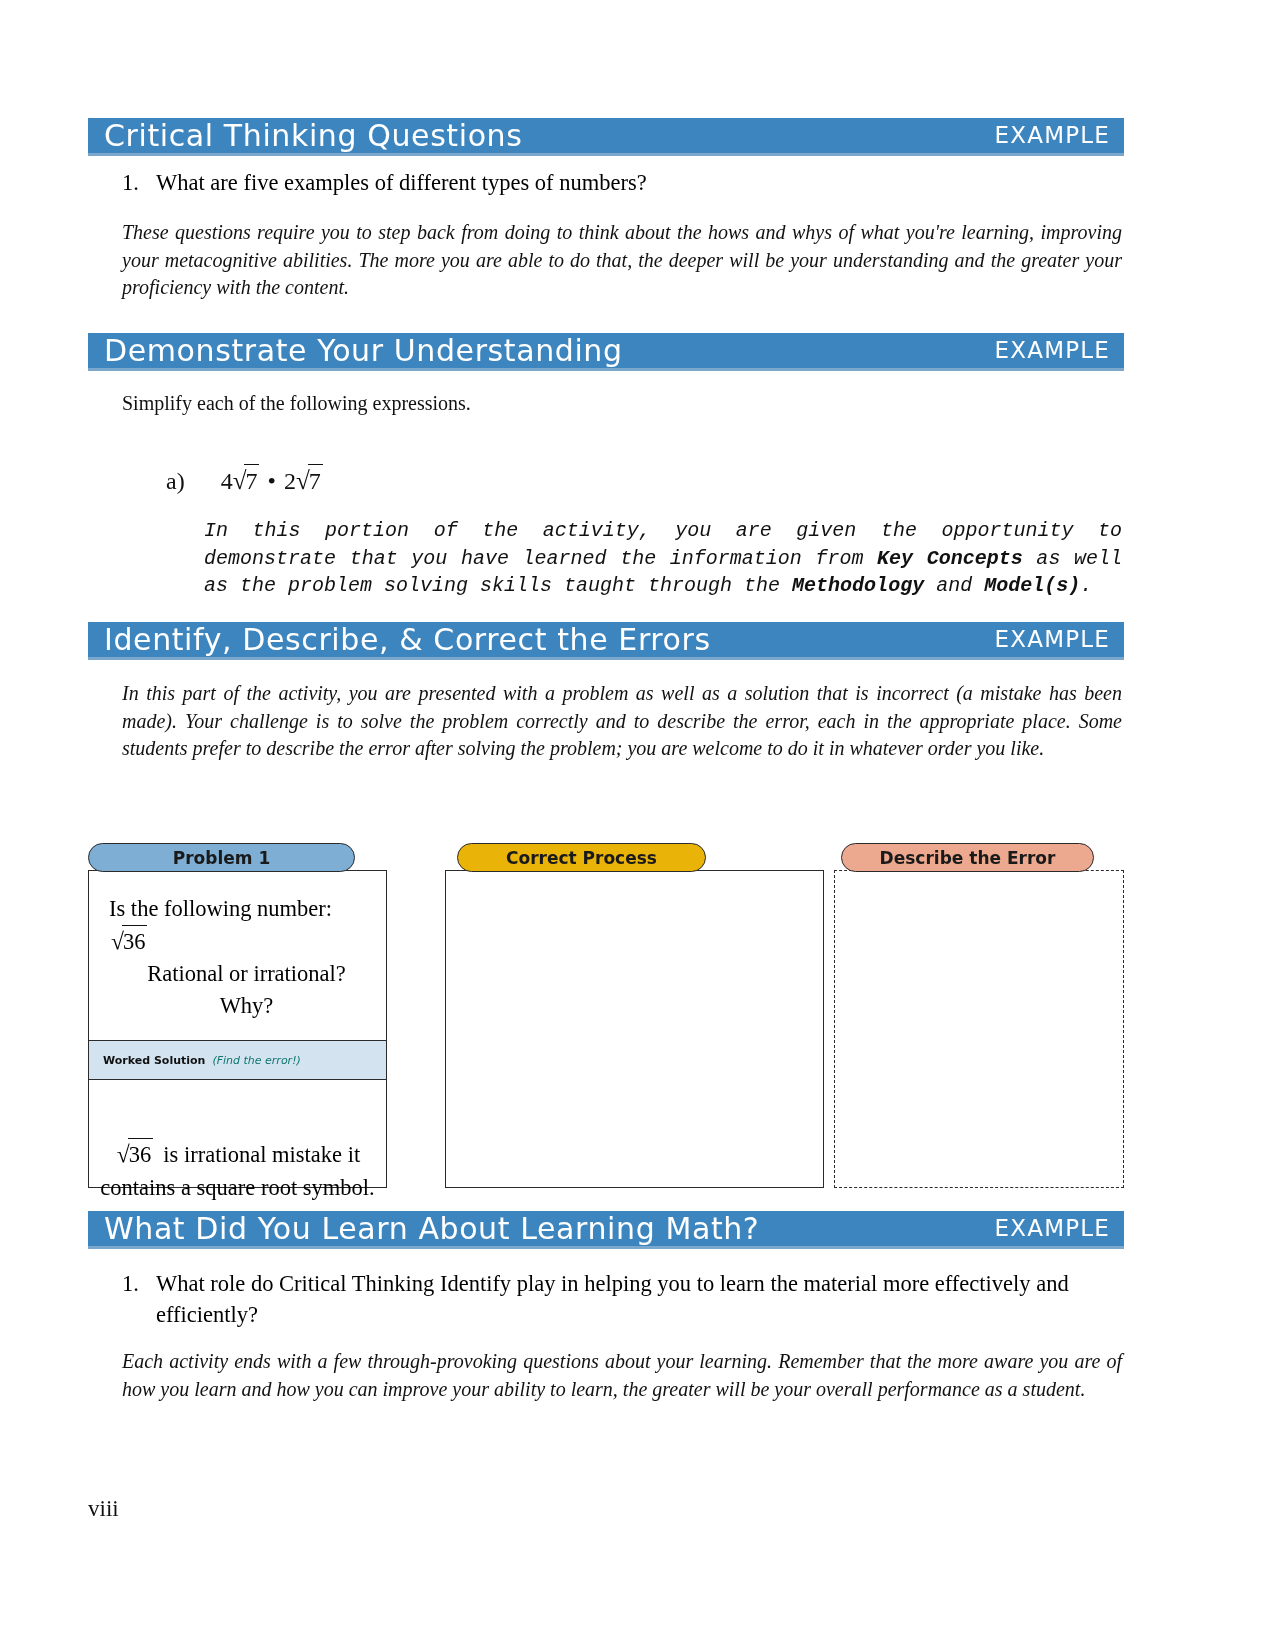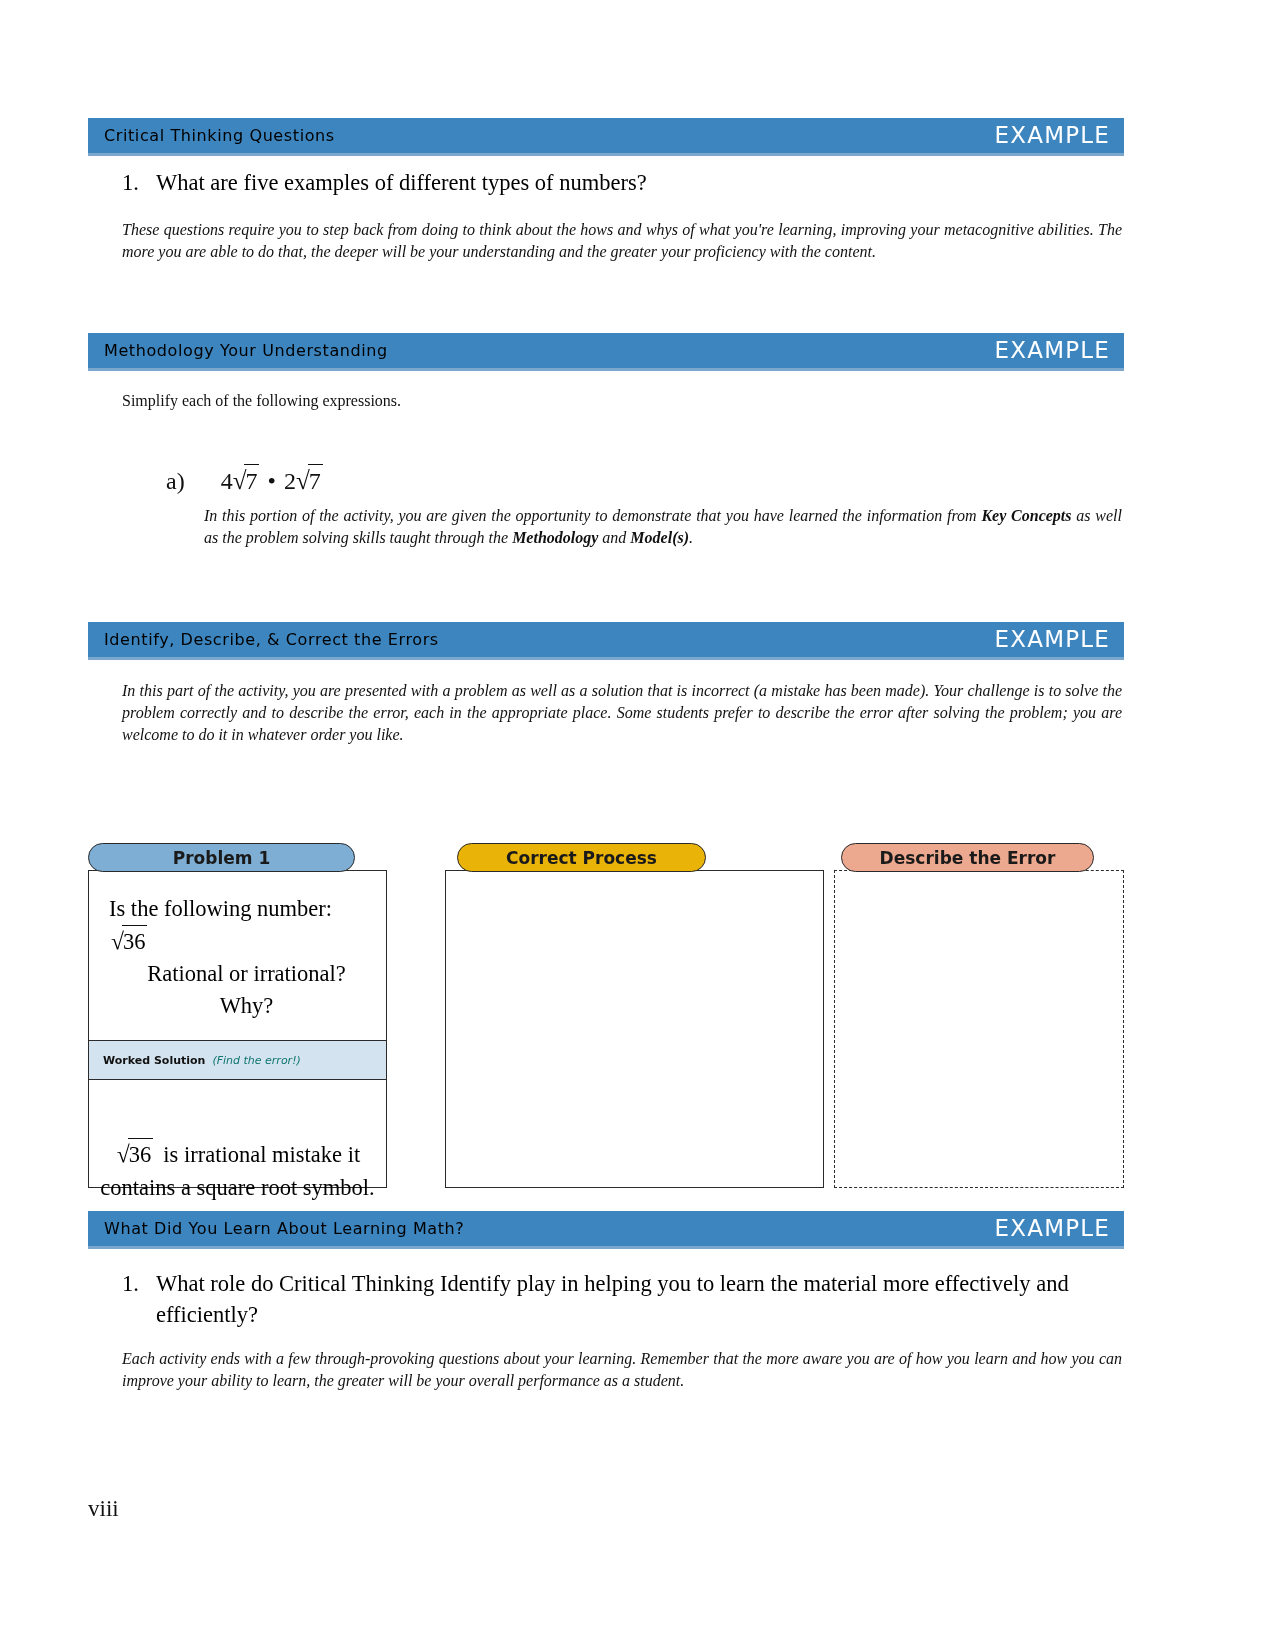--- a/index.html
+++ b/index.html
@@ -32,39 +32,39 @@
     background: #3d85bf;
     border-bottom: 3px solid #7ba7cd;
     box-sizing: border-box;
     display: flex;
     align-items: center;
     justify-content: space-between;
     padding: 0 14px 0 16px;
   }
   .sec-title {
     font-family: "DejaVu Sans", "Liberation Sans", sans-serif;
-    font-size: 16px;
+    font-size: 30px;
     letter-spacing: 0.6px;
-    color: #000000;
+    color: #ffffff;
     line-height: 1;
     white-space: nowrap;
   }
   .sec-example {
     font-family: "DejaVu Sans", "Liberation Sans", sans-serif;
     font-size: 23px;
     letter-spacing: 1.2px;
     color: #ffffff;
     line-height: 1;
     white-space: nowrap;
   }
 
   
   .txt {
     position: absolute;
-    font-size: 16px;
+    font-size: 20px;
     line-height: 1.38;
     color: #111;
   }
   .txt.it { font-style: italic; text-align: justify; }
   .bi { font-weight: bold; font-style: italic; }
 
   .numlist {
     position: absolute;
     font-size: 22.5px;
     line-height: 1.38;
@@ -184,33 +184,33 @@
   <div class="numlist" style="left:122px; top:167px; width:1000px;">
     <div class="row">
       <span class="num">1.</span>
       <span class="body">What are five examples of different types of numbers?</span>
     </div>
   </div>
 
   <div class="txt it" style="left:122px; top:219px; width:1000px;">These questions require you to step back from doing to think about the hows and whys of what you're learning, improving your metacognitive abilities. The more you are able to do that, the deeper will be your understanding and the greater your proficiency with the content.</div>
 
   <div class="sec-bar" style="top:333px;">
-    <span class="sec-title">Methodology Your Understanding</span>
+    <span class="sec-title">Demonstrate Your Understanding</span>
     <span class="sec-example">EXAMPLE</span>
   </div>
 
   <div class="txt" style="left:122px; top:390px; width:1000px;">Simplify each of the following expressions.</div>
 
   <div class="txt" style="left:166px; top:464px; width:600px; font-size:24px;">
     <span>a)</span>
     <span style="display:inline-block; width:22px;"></span>
     <span class="sqrt"><span>4</span><span class="rad">√</span><span class="radicand">7</span><span style="display:inline-block;width:8px;"></span><span>•</span><span style="display:inline-block;width:8px;"></span><span>2</span><span class="rad">√</span><span class="radicand">7</span></span>
   </div>
 
-  <div class="txt it" style="left:204px; top:505px; width:918px;">
+  <div class="txt it" style="left:204px; top:517px; width:918px;font-family:Liberation Mono, monospace;">
     <span>In this portion of the activity, you are given the opportunity to demonstrate that you have learned the information from </span><span class="bi">Key Concepts</span><span> as well as the problem solving skills taught through the </span><span class="bi">Methodology</span><span> and </span><span class="bi">Model(s)</span><span>.</span>
   </div>
 
   <div class="sec-bar" style="top:622px;">
     <span class="sec-title">Identify, Describe, &amp; Correct the Errors</span>
     <span class="sec-example">EXAMPLE</span>
   </div>
 
   <div class="txt it" style="left:122px; top:680px; width:1000px;">In this part of the activity, you are presented with a problem as well as a solution that is incorrect (a mistake has been made). Your challenge is to solve the problem correctly and to describe the error, each in the appropriate place. Some students prefer to describe the error after solving the problem; you are welcome to do it in whatever order you like.</div>
 

